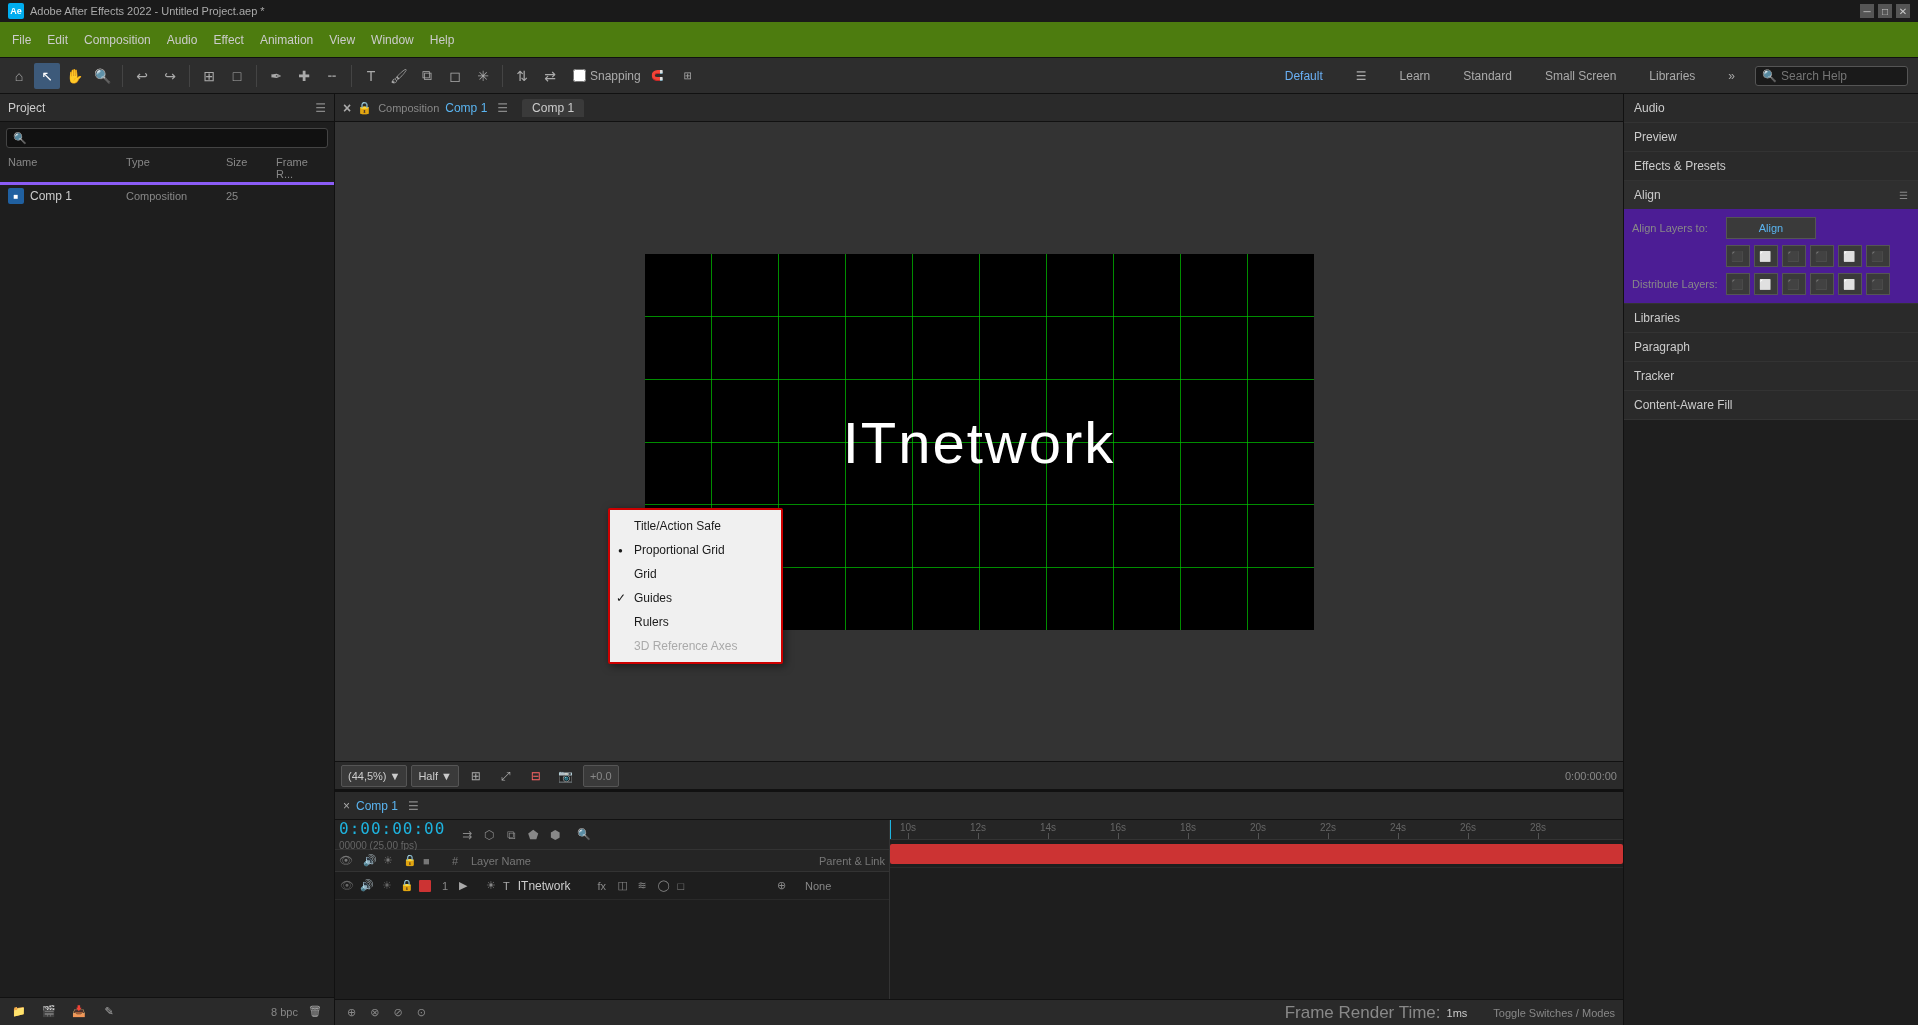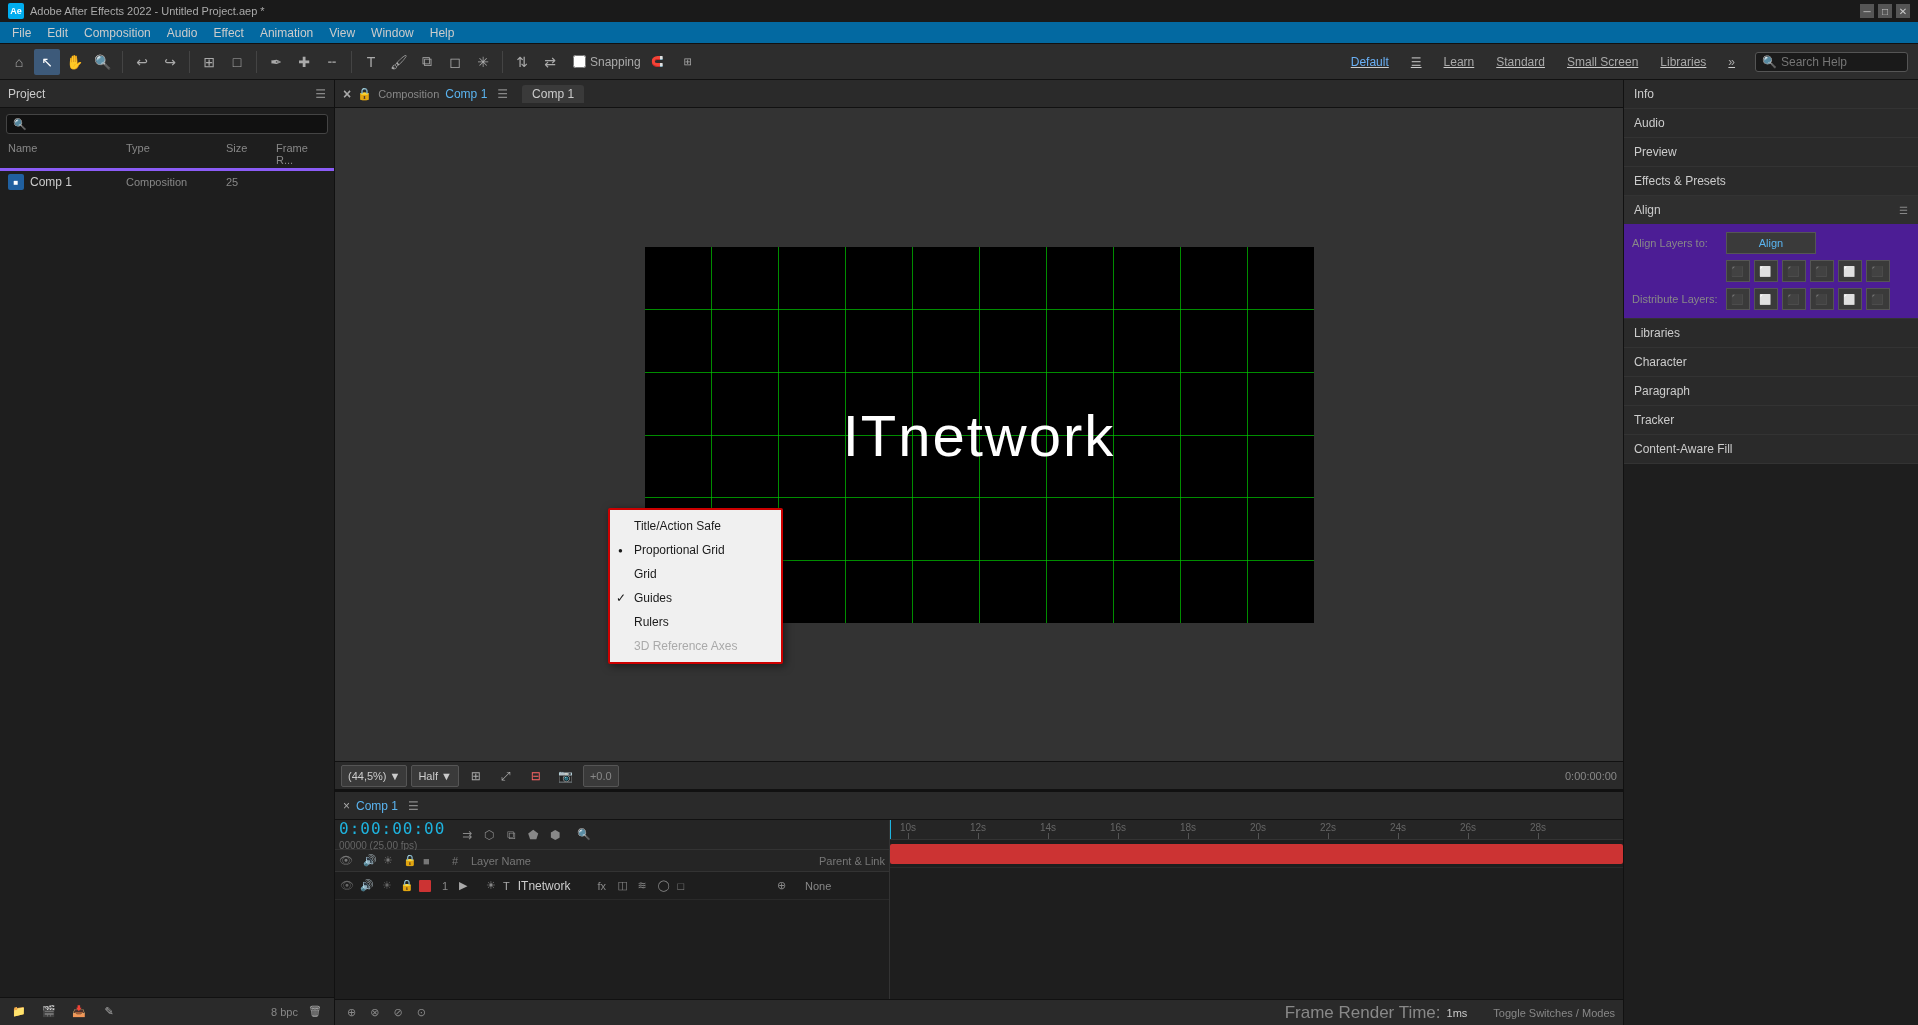--- a/index.html
+++ b/index.html
@@ -36,22 +36,22 @@
     #title-bar .window-controls { display: flex; gap: 4px; }
     #title-bar .win-btn {
       width: 14px; height: 14px;
       background: #555; border: none;
       color: #ccc; font-size: 10px;
       cursor: pointer; display: flex; align-items: center; justify-content: center;
     }
 
     
     #menu-bar {
-      height: 22px;
-      background: #0369a1;
+      height: 36px;
+      background: #4d7c0f;
       display: flex;
       align-items: center;
       padding: 0 4px;
       gap: 0;
       border-bottom: 1px solid #111;
     }
     #menu-bar .menu-item {
       padding: 0 8px;
       height: 22px;
       display: flex; align-items: center;
@@ -84,21 +84,21 @@
       background: #444;
       margin: 0 4px;
     }
     .snapping-area {
       display: flex; align-items: center; gap: 4px;
       margin-left: 8px;
     }
     .snapping-label { color: #aaa; font-size: 12px; }
     .workspace-tabs {
       margin-left: auto;
-      display: flex; align-items: flex-end; gap: 2px; text-decoration: underline;
+      display: flex; align-items: flex-end; gap: 13px;
     }
     .ws-tab {
       padding: 4px 10px;
       font-size: 12px;
       color: #aaa;
       cursor: pointer;
       background: transparent; border: none;
     }
     .ws-tab.active { color: #6ab0f5; }
     .search-area {
@@ -835,25 +835,20 @@
           <span style="margin-left:auto;color:#888;font-size:17px;">Frame Render Time:</span>
           <span style="color:#ccc;font-size:11px;">1ms</span>
           <span style="margin-left:20px;color:#888;font-size:11px;">Toggle Switches / Modes</span>
         </div>
       </div>
     </div>
 
     <div id="right-panel">
       <div class="right-panel-section">
         <div class="rp-header">
-          <span class="rp-header-title">Info</span>
-        </div>
-      </div>
-      <div class="right-panel-section">
-        <div class="rp-header">
           <span class="rp-header-title">Audio</span>
         </div>
       </div>
       <div class="right-panel-section">
         <div class="rp-header">
           <span class="rp-header-title">Preview</span>
         </div>
       </div>
       <div class="right-panel-section">
         <div class="rp-header">
@@ -890,25 +885,20 @@
           </div>
         </div>
       </div>
       <div class="right-panel-section">
         <div class="rp-header">
           <span class="rp-header-title">Libraries</span>
         </div>
       </div>
       <div class="right-panel-section">
         <div class="rp-header">
-          <span class="rp-header-title">Character</span>
-        </div>
-      </div>
-      <div class="right-panel-section">
-        <div class="rp-header">
           <span class="rp-header-title">Paragraph</span>
         </div>
       </div>
       <div class="right-panel-section">
         <div class="rp-header">
           <span class="rp-header-title">Tracker</span>
         </div>
       </div>
       <div class="right-panel-section">
         <div class="rp-header">

